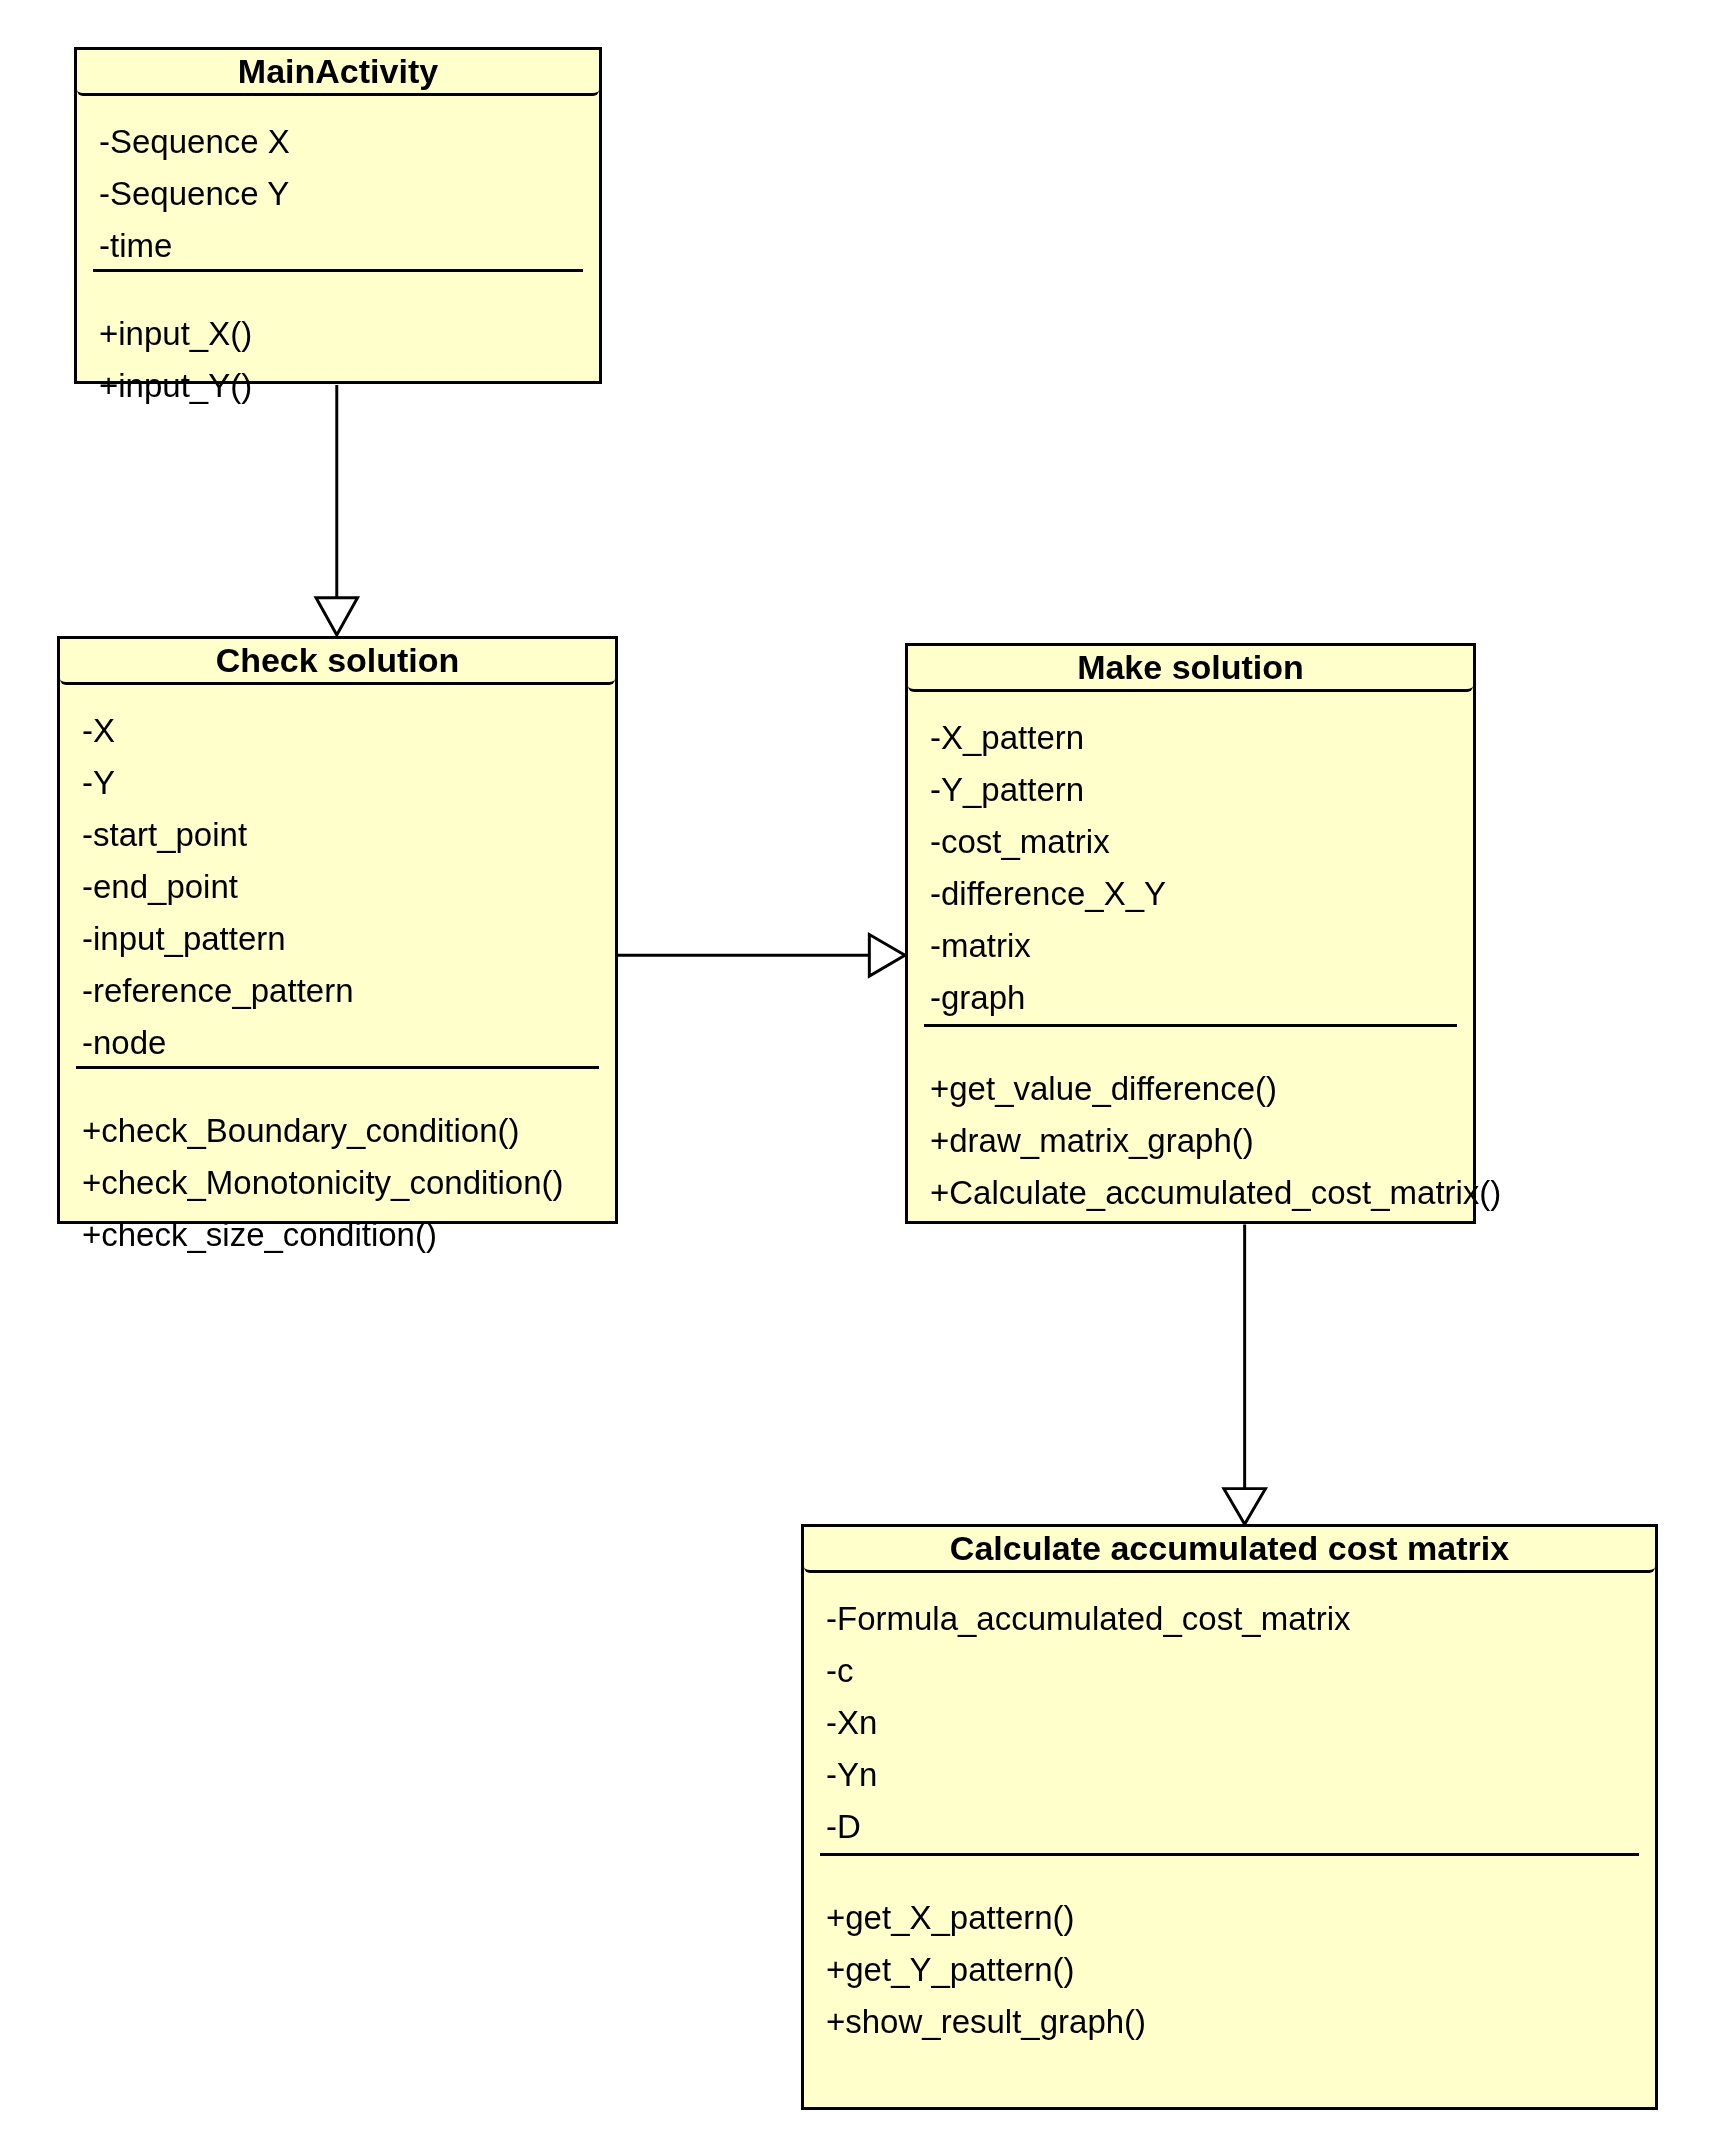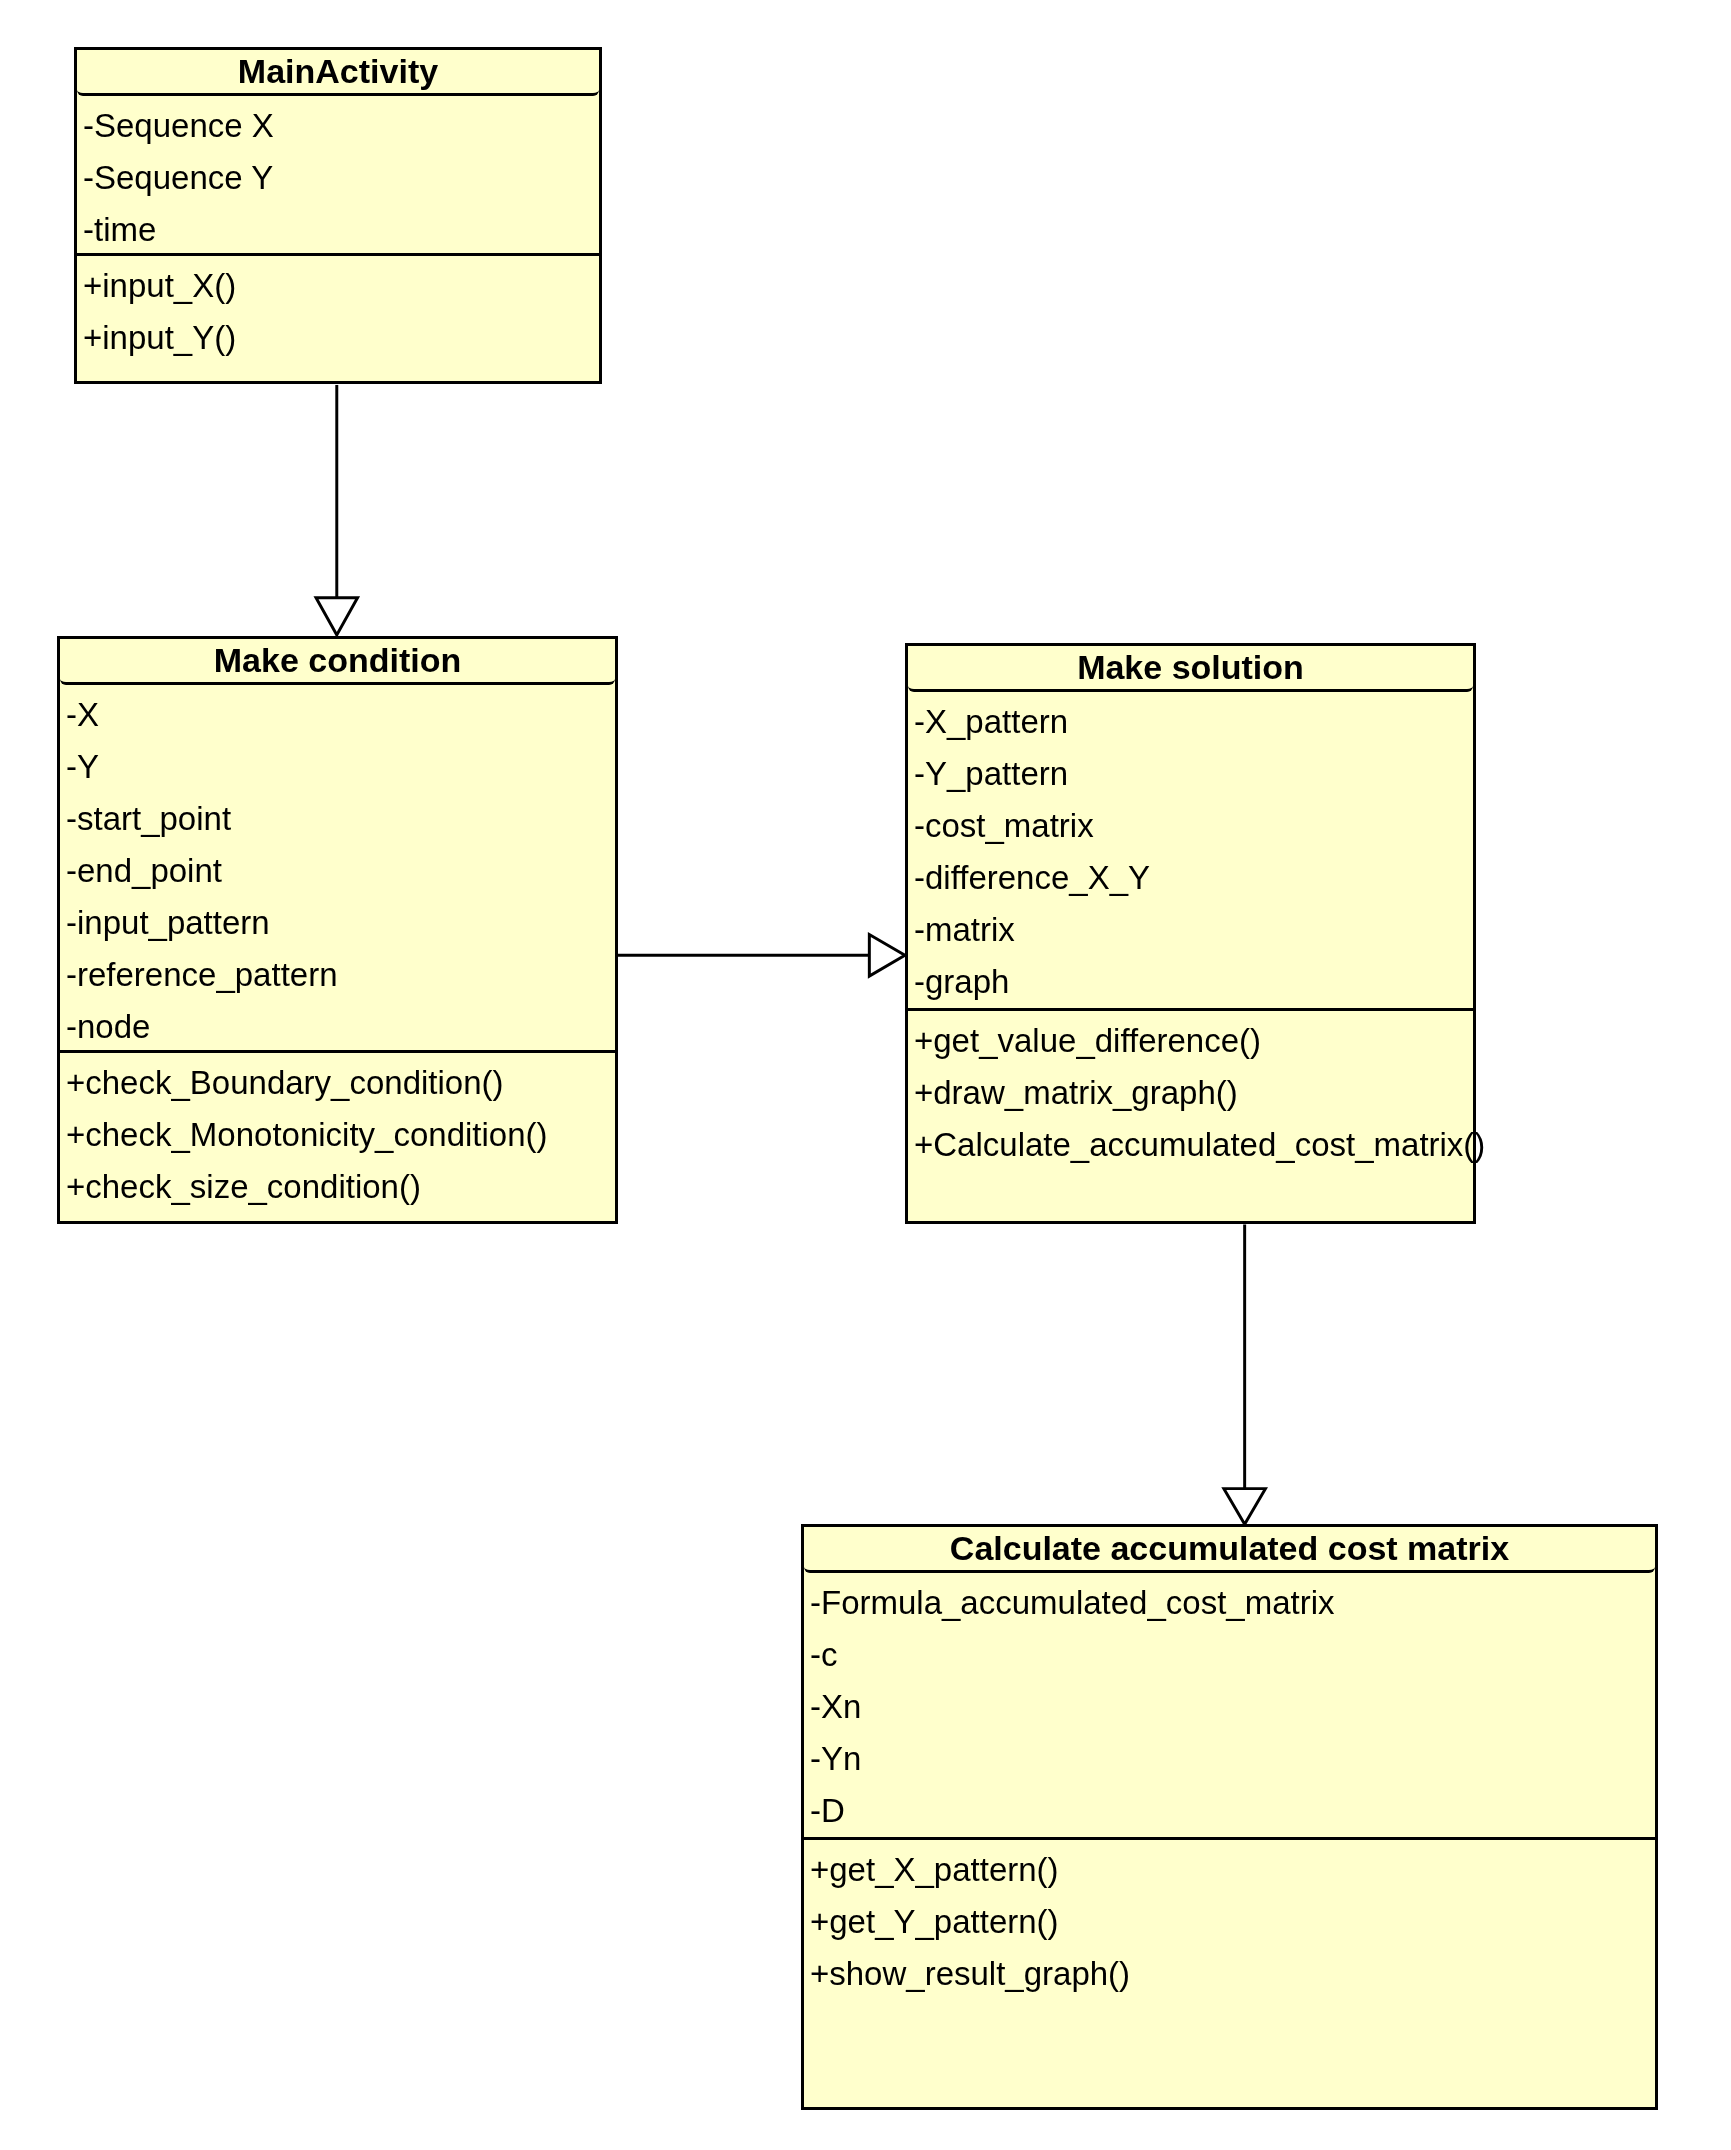--- a/index.html
+++ b/index.html
@@ -35,21 +35,21 @@
     font-size: 34px;
     font-weight: bold;
     display: flex;
     align-items: center;
     justify-content: center;
     white-space: nowrap;
     border-radius: 6px;
   }
   ul.members {
     list-style: none;
-    margin: 0;
+    margin: 16px;
     padding: 4.4px 6px 0 6px;
     font-size: 33px;
     line-height: 52px;
     white-space: nowrap;
     box-sizing: border-box;
   }
   ul.attrs {
     flex: 0 0 auto;
     border-bottom: 3px solid #000000;
   }
@@ -96,21 +96,21 @@
       <li>-Sequence Y</li>
       <li>-time</li>
     </ul>
     <ul class="members methods">
       <li>+input_X()</li>
       <li>+input_Y()</li>
     </ul>
   </div>
 
   <div class="class-box" id="box-check-condition">
-    <div class="class-title">Make condition</div>
+    <div class="class-title">Check solution</div>
     <ul class="members attrs">
       <li>-X</li>
       <li>-Y</li>
       <li>-start_point</li>
       <li>-end_point</li>
       <li>-input_pattern</li>
       <li>-reference_pattern</li>
       <li>-node</li>
     </ul>
     <ul class="members methods">

